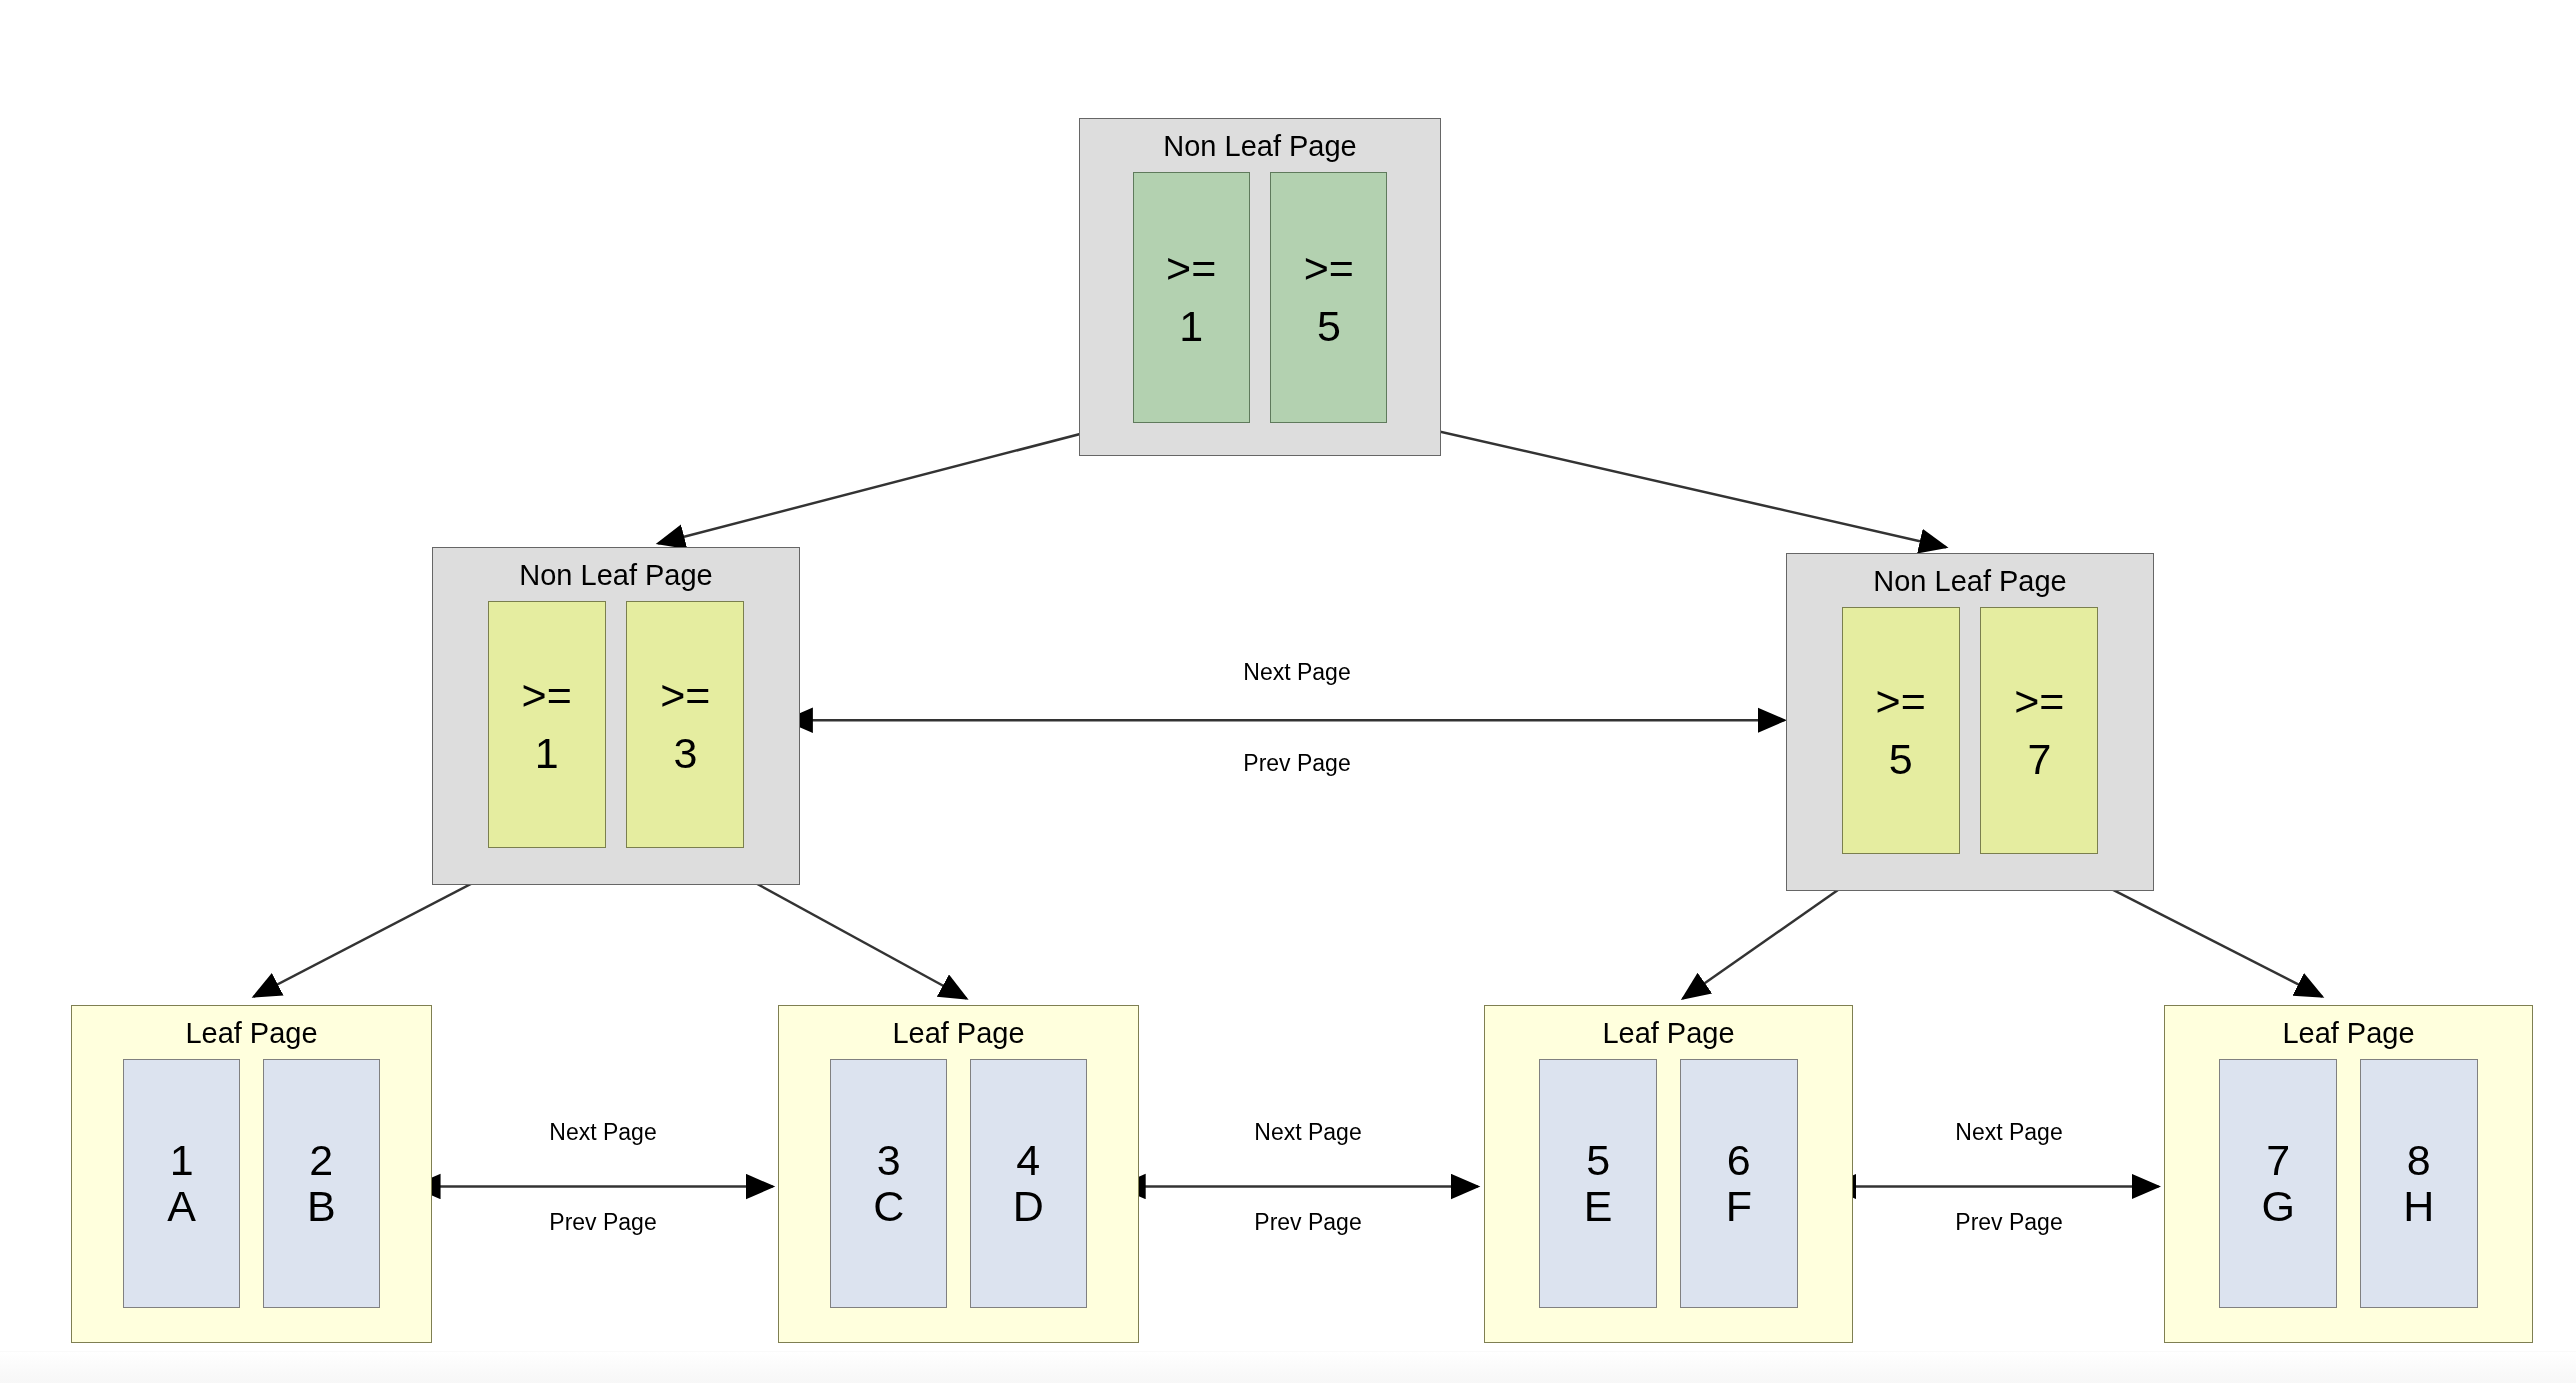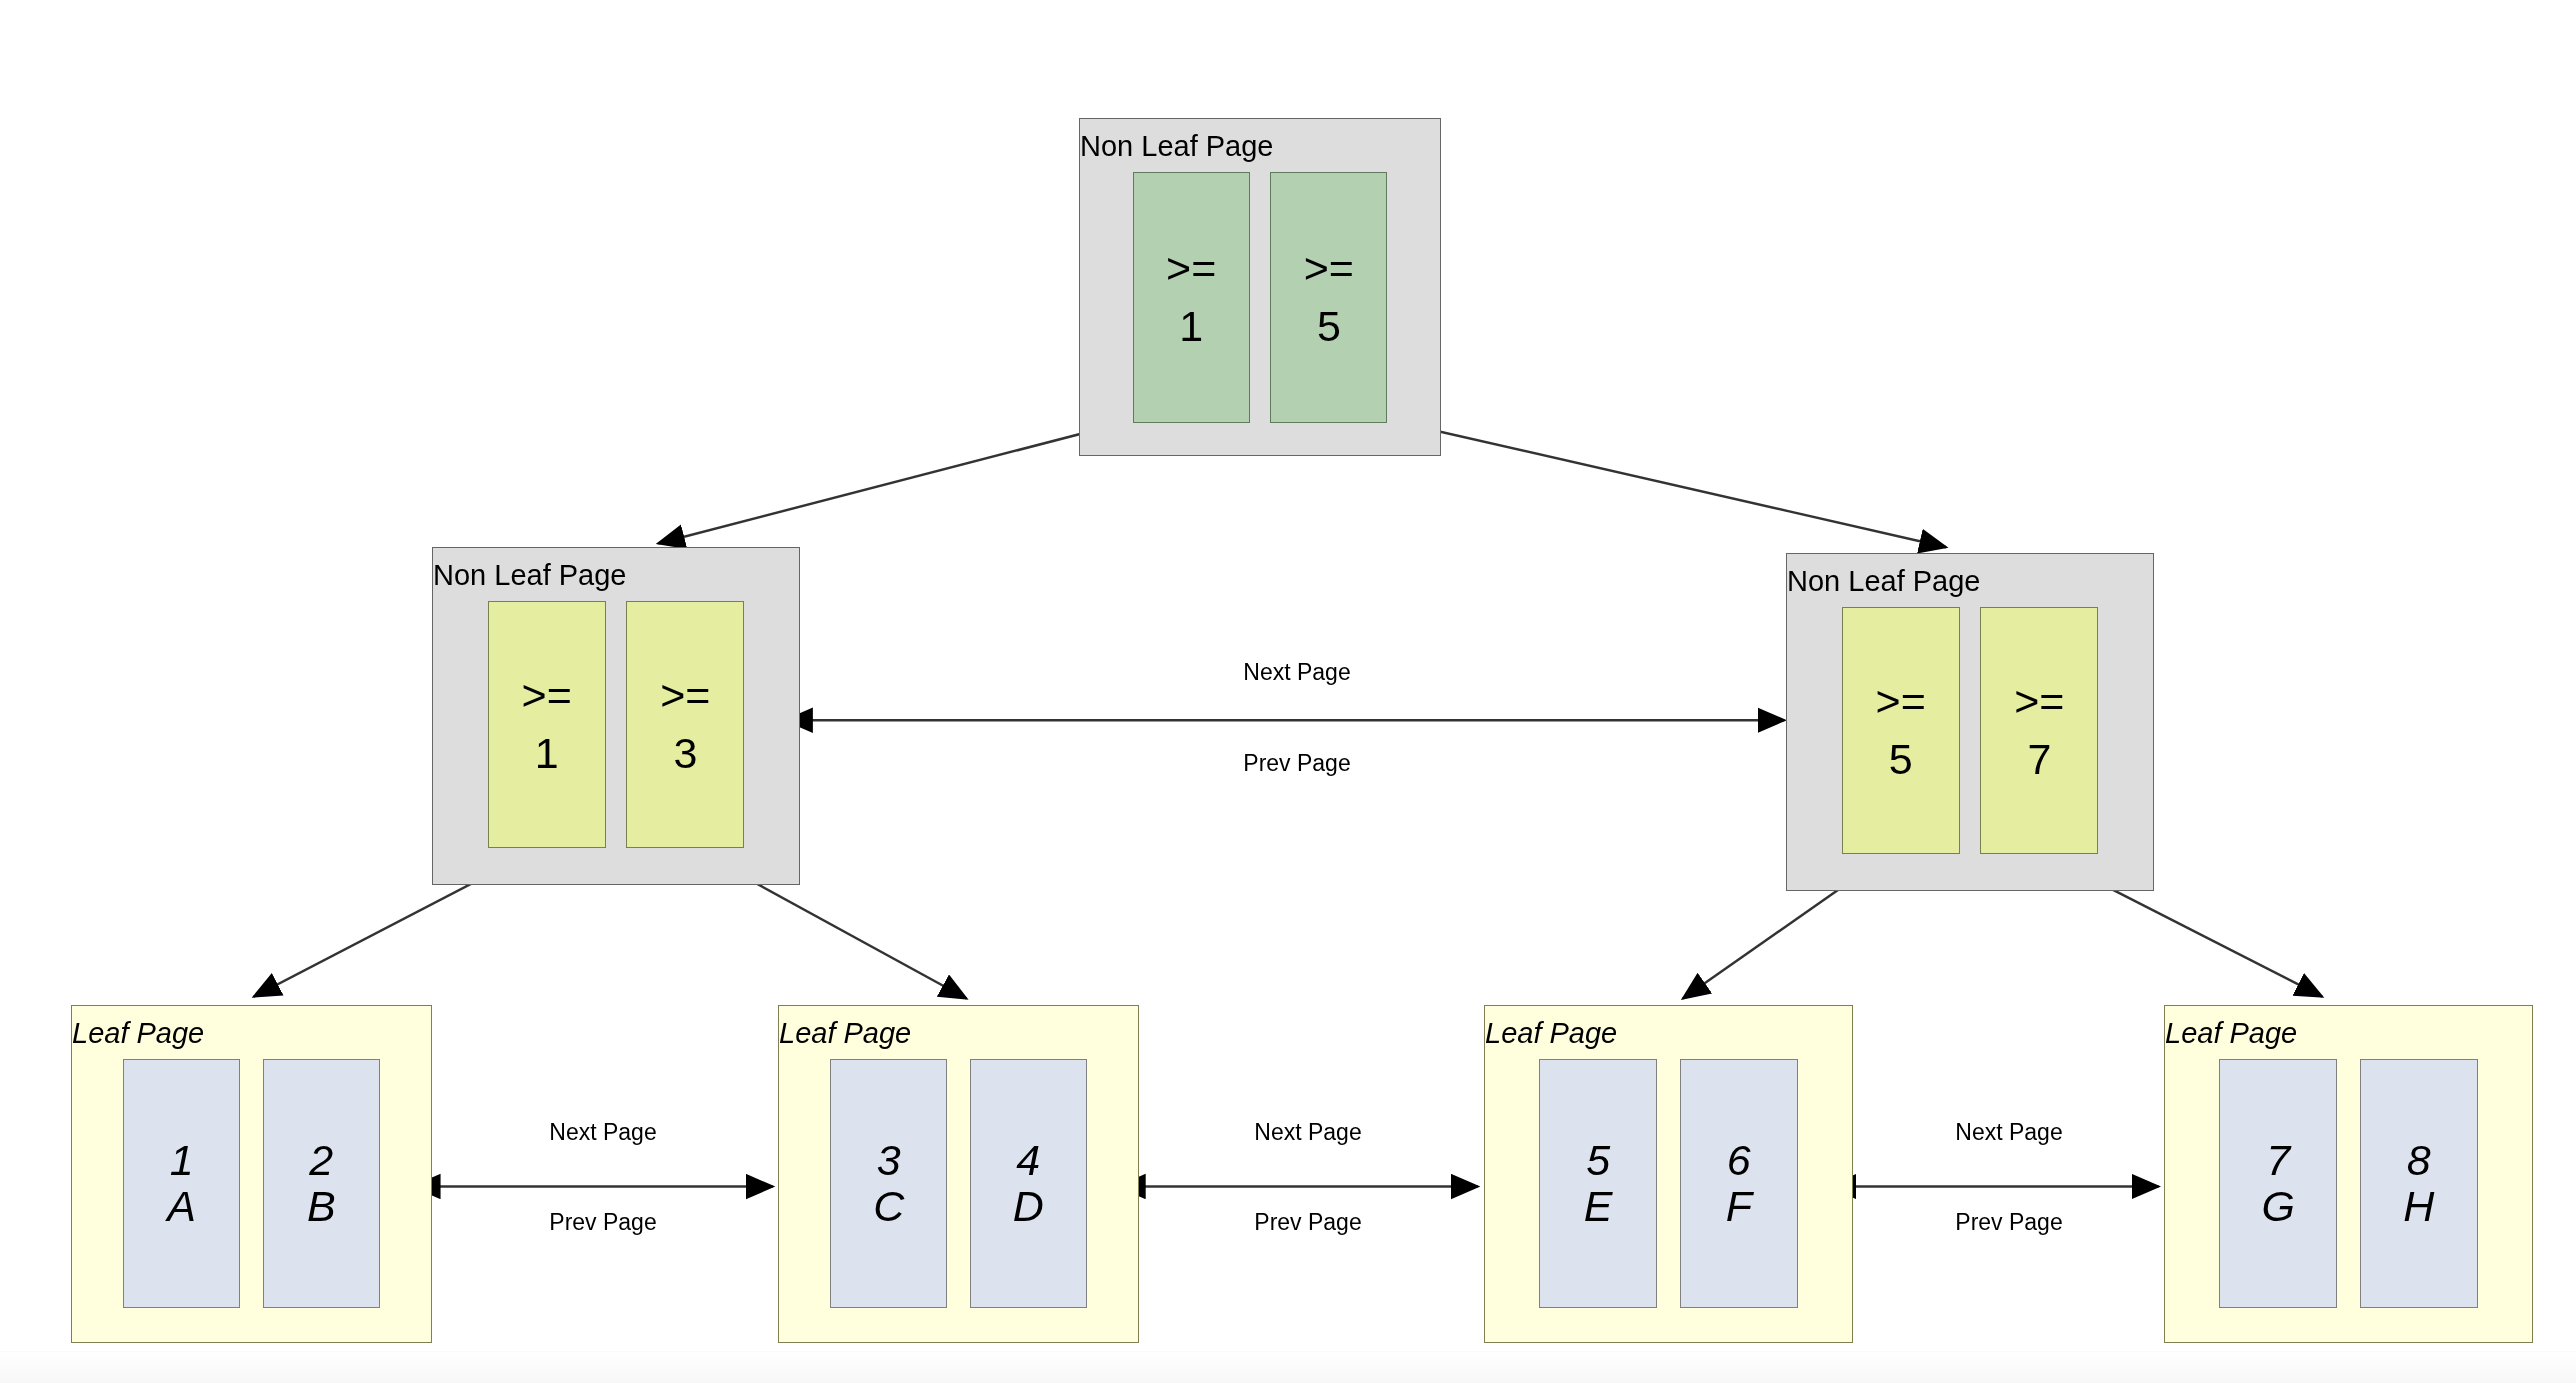--- a/index.html
+++ b/index.html
@@ -24,30 +24,29 @@
     height: 1384px;
     pointer-events: none;
   }
   
   .page-node {
     position: absolute;
     box-sizing: border-box;
     border: 1.9px solid #666666;
     display: flex;
     flex-direction: column;
-    align-items: flex-start;
+    align-items: center;
   }
   .page-node.nonleaf {
     background: #dddddd;
     border-color: #666666;
   }
   .page-node.leaf {
     background: #ffffdd;
     border-color: #7f7f52;
-    font-style: italic;
   }
   .page-title {
     font-size: 29px;
     line-height: 1;
     color: #000000;
     text-align: center;
     white-space: nowrap;
     margin-top: 13px;
     margin-bottom: 11.3px;
   }

